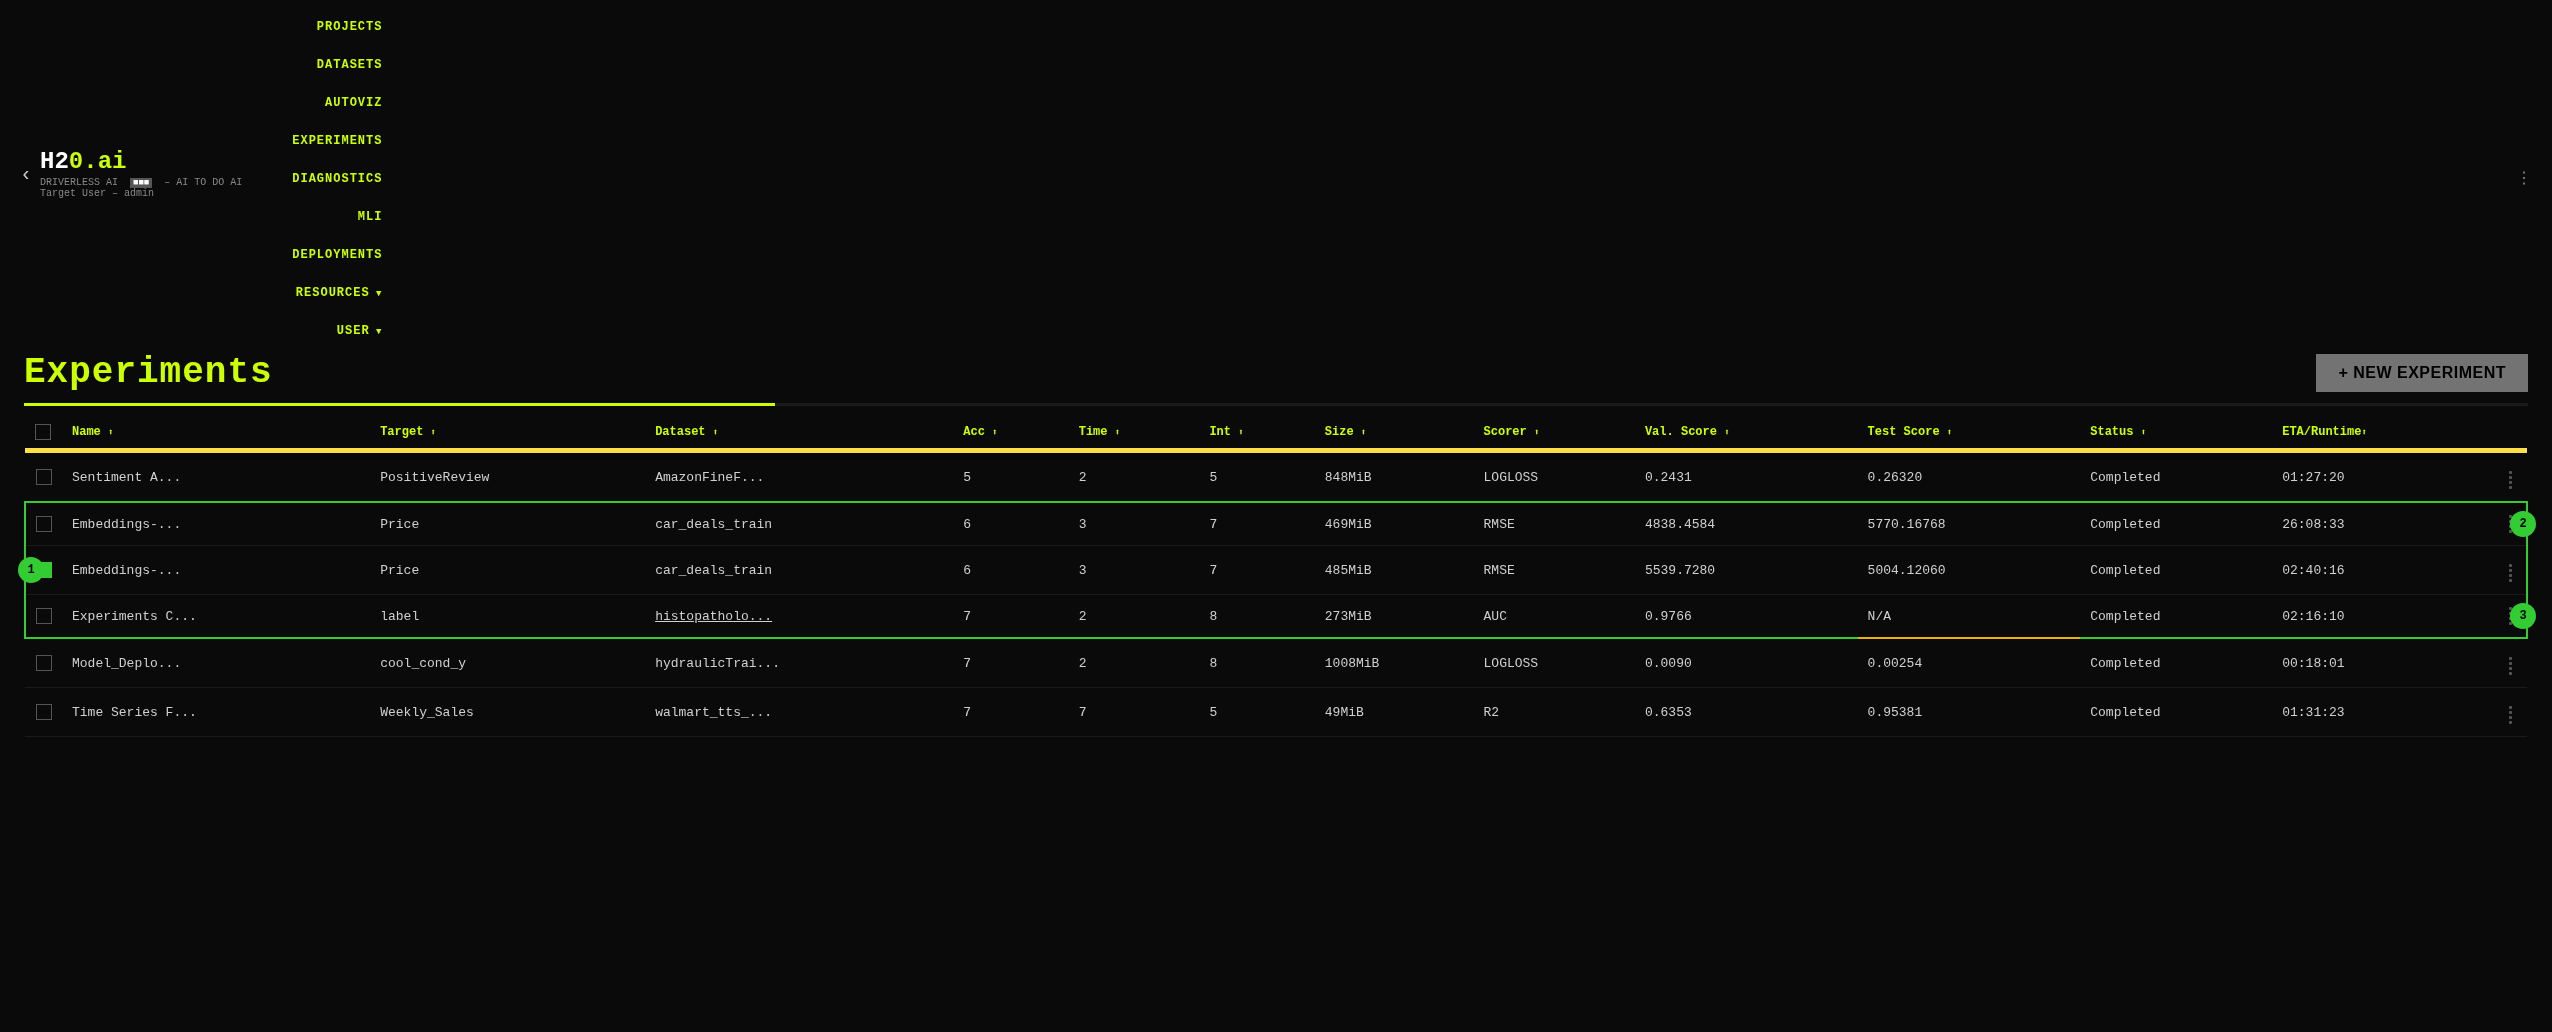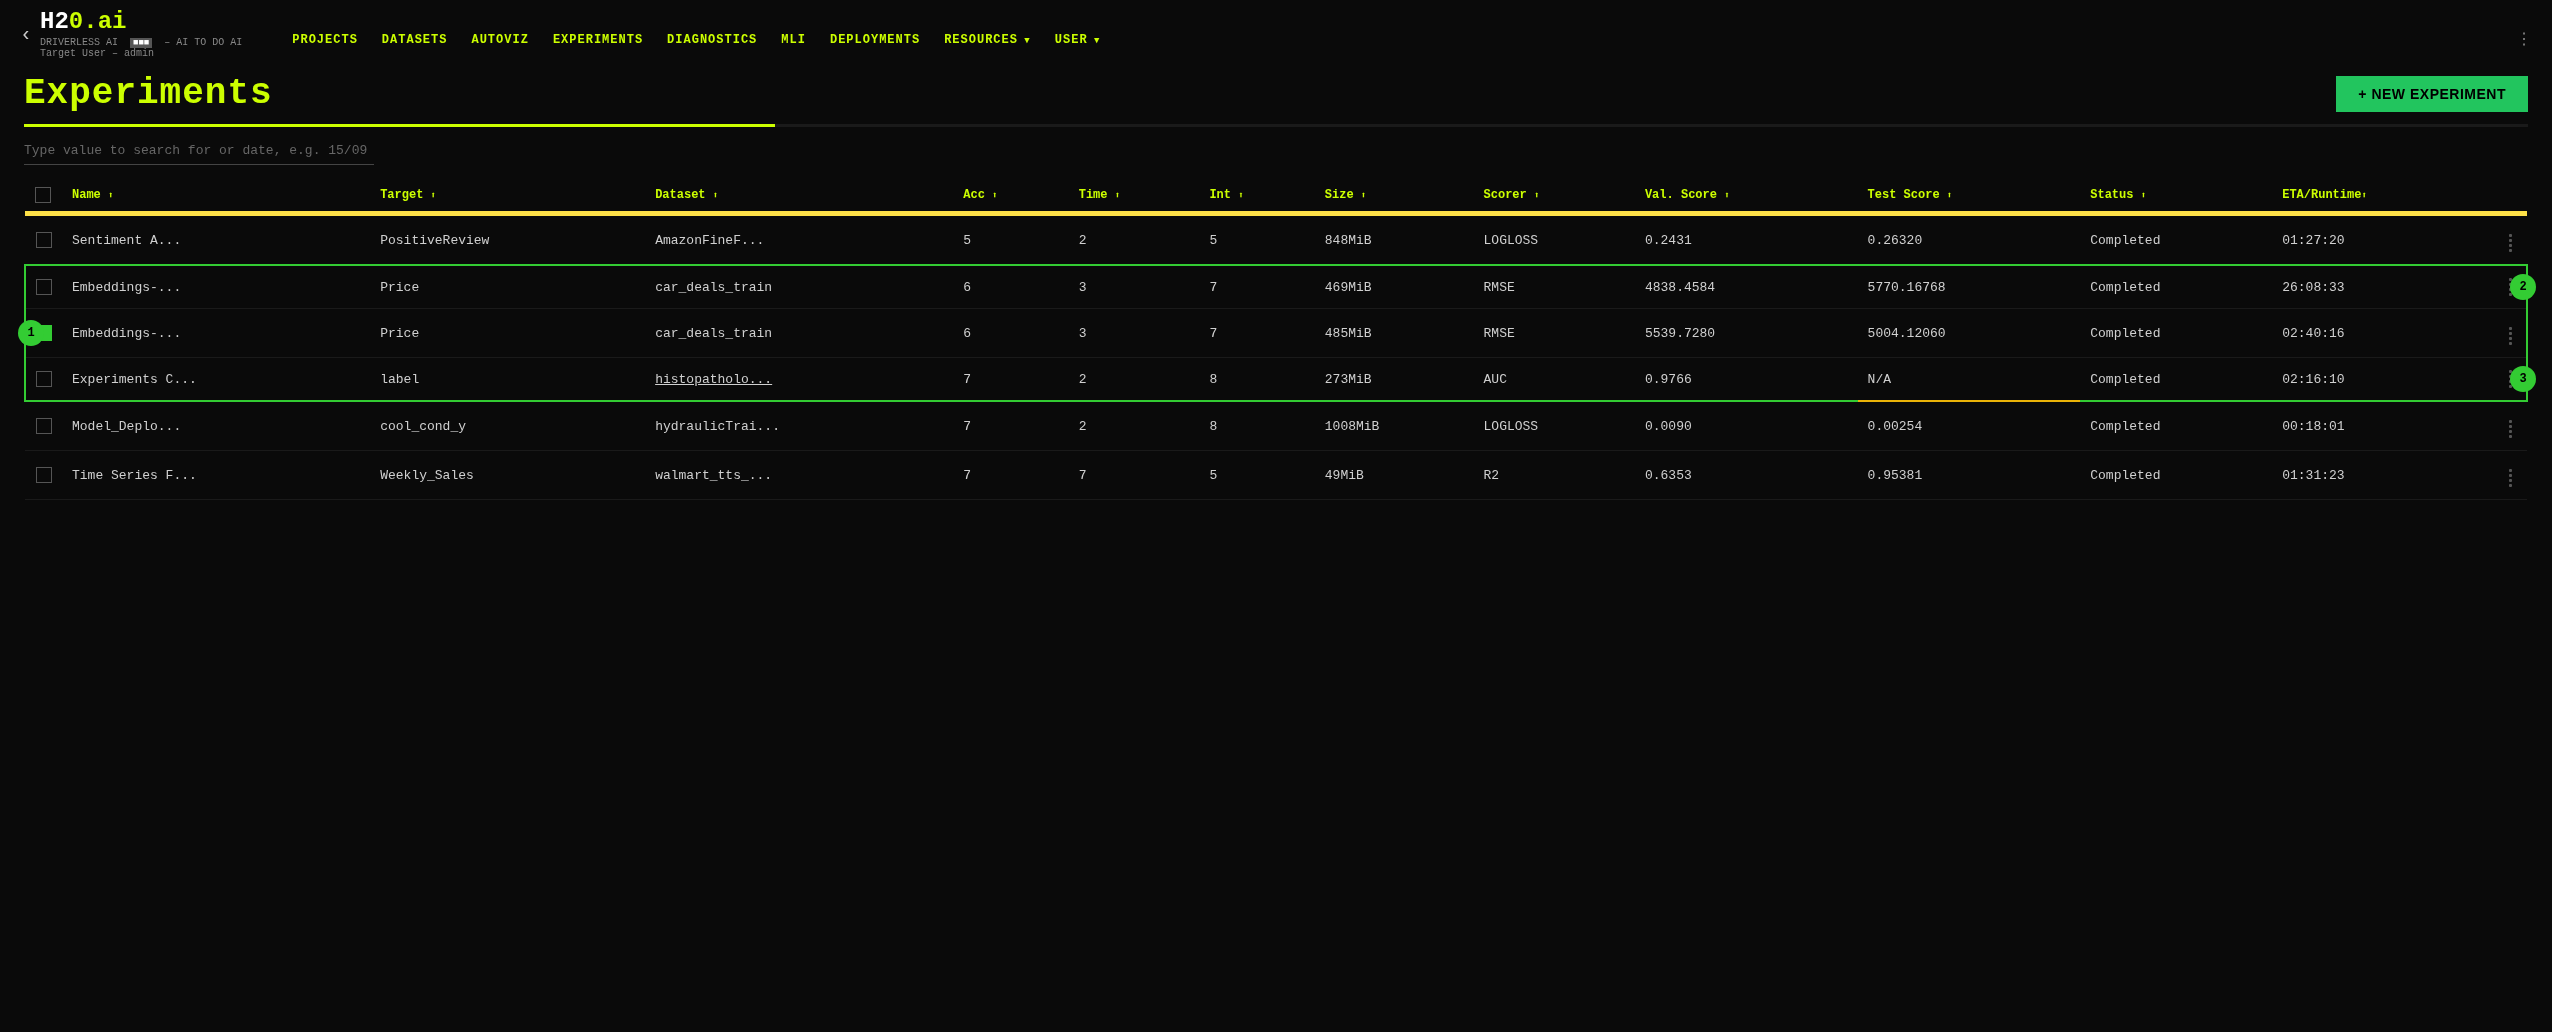--- a/index.html
+++ b/index.html
@@ -21,20 +21,21 @@
     }
     .current-user {
       font-size: 10px;
       color: #888;
     }
     .nav-menu {
       display: flex;
       align-items: flex-end;
       gap: 24px;
       padding-top: 12px;
+      flex-direction: column;
     }
     .nav-item {
       color: #ccff00;
       font-size: 12px;
       font-weight: bold;
       letter-spacing: 1px;
       cursor: pointer;
       text-transform: uppercase;
     }
     .nav-item.with-arrow::after {
@@ -60,26 +61,26 @@
       justify-content: space-between;
       padding: 14px 24px 10px 24px;
     }
     .page-title {
       font-size: 36px;
       font-weight: bold;
       color: #ccff00;
       letter-spacing: 1px;
     }
     .new-experiment-btn {
-      background: #22c55e;
+      background: #737373;
       color: #000;
       border: none;
       padding: 10px 22px;
       font-weight: bold;
-      font-size: 14px;
+      font-size: 16px;
       cursor: pointer;
       letter-spacing: 0.5px;
     }
 
     
     .progress-bar-thin {
       height: 3px;
       background: #1a1a1a;
       margin: 0 24px;
     }
@@ -265,23 +266,20 @@
   <h1 class="page-title">Experiments</h1>
   <button class="new-experiment-btn">+ NEW EXPERIMENT</button>
 </div>
 
 <div class="progress-bar-thin">
   <div class="progress-fill"></div>
 </div>
 
 <div class="main-content">
 
-  <div class="search-bar">
-    <input class="search-input" type="text" placeholder="Type value to search for or date, e.g. 15/09" style="">
-  </div>
 
   <div class="table-wrapper" style="position:relative;">
     <table class="experiments-table">
       <thead>
         <tr>
           <th class="checkbox-cell">
             <input type="checkbox" class="row-checkbox" style="">
           </th>
           <th>Name <span class="sort-arrows">⬆</span></th>
           <th>Target <span class="sort-arrows">⬆</span></th>

